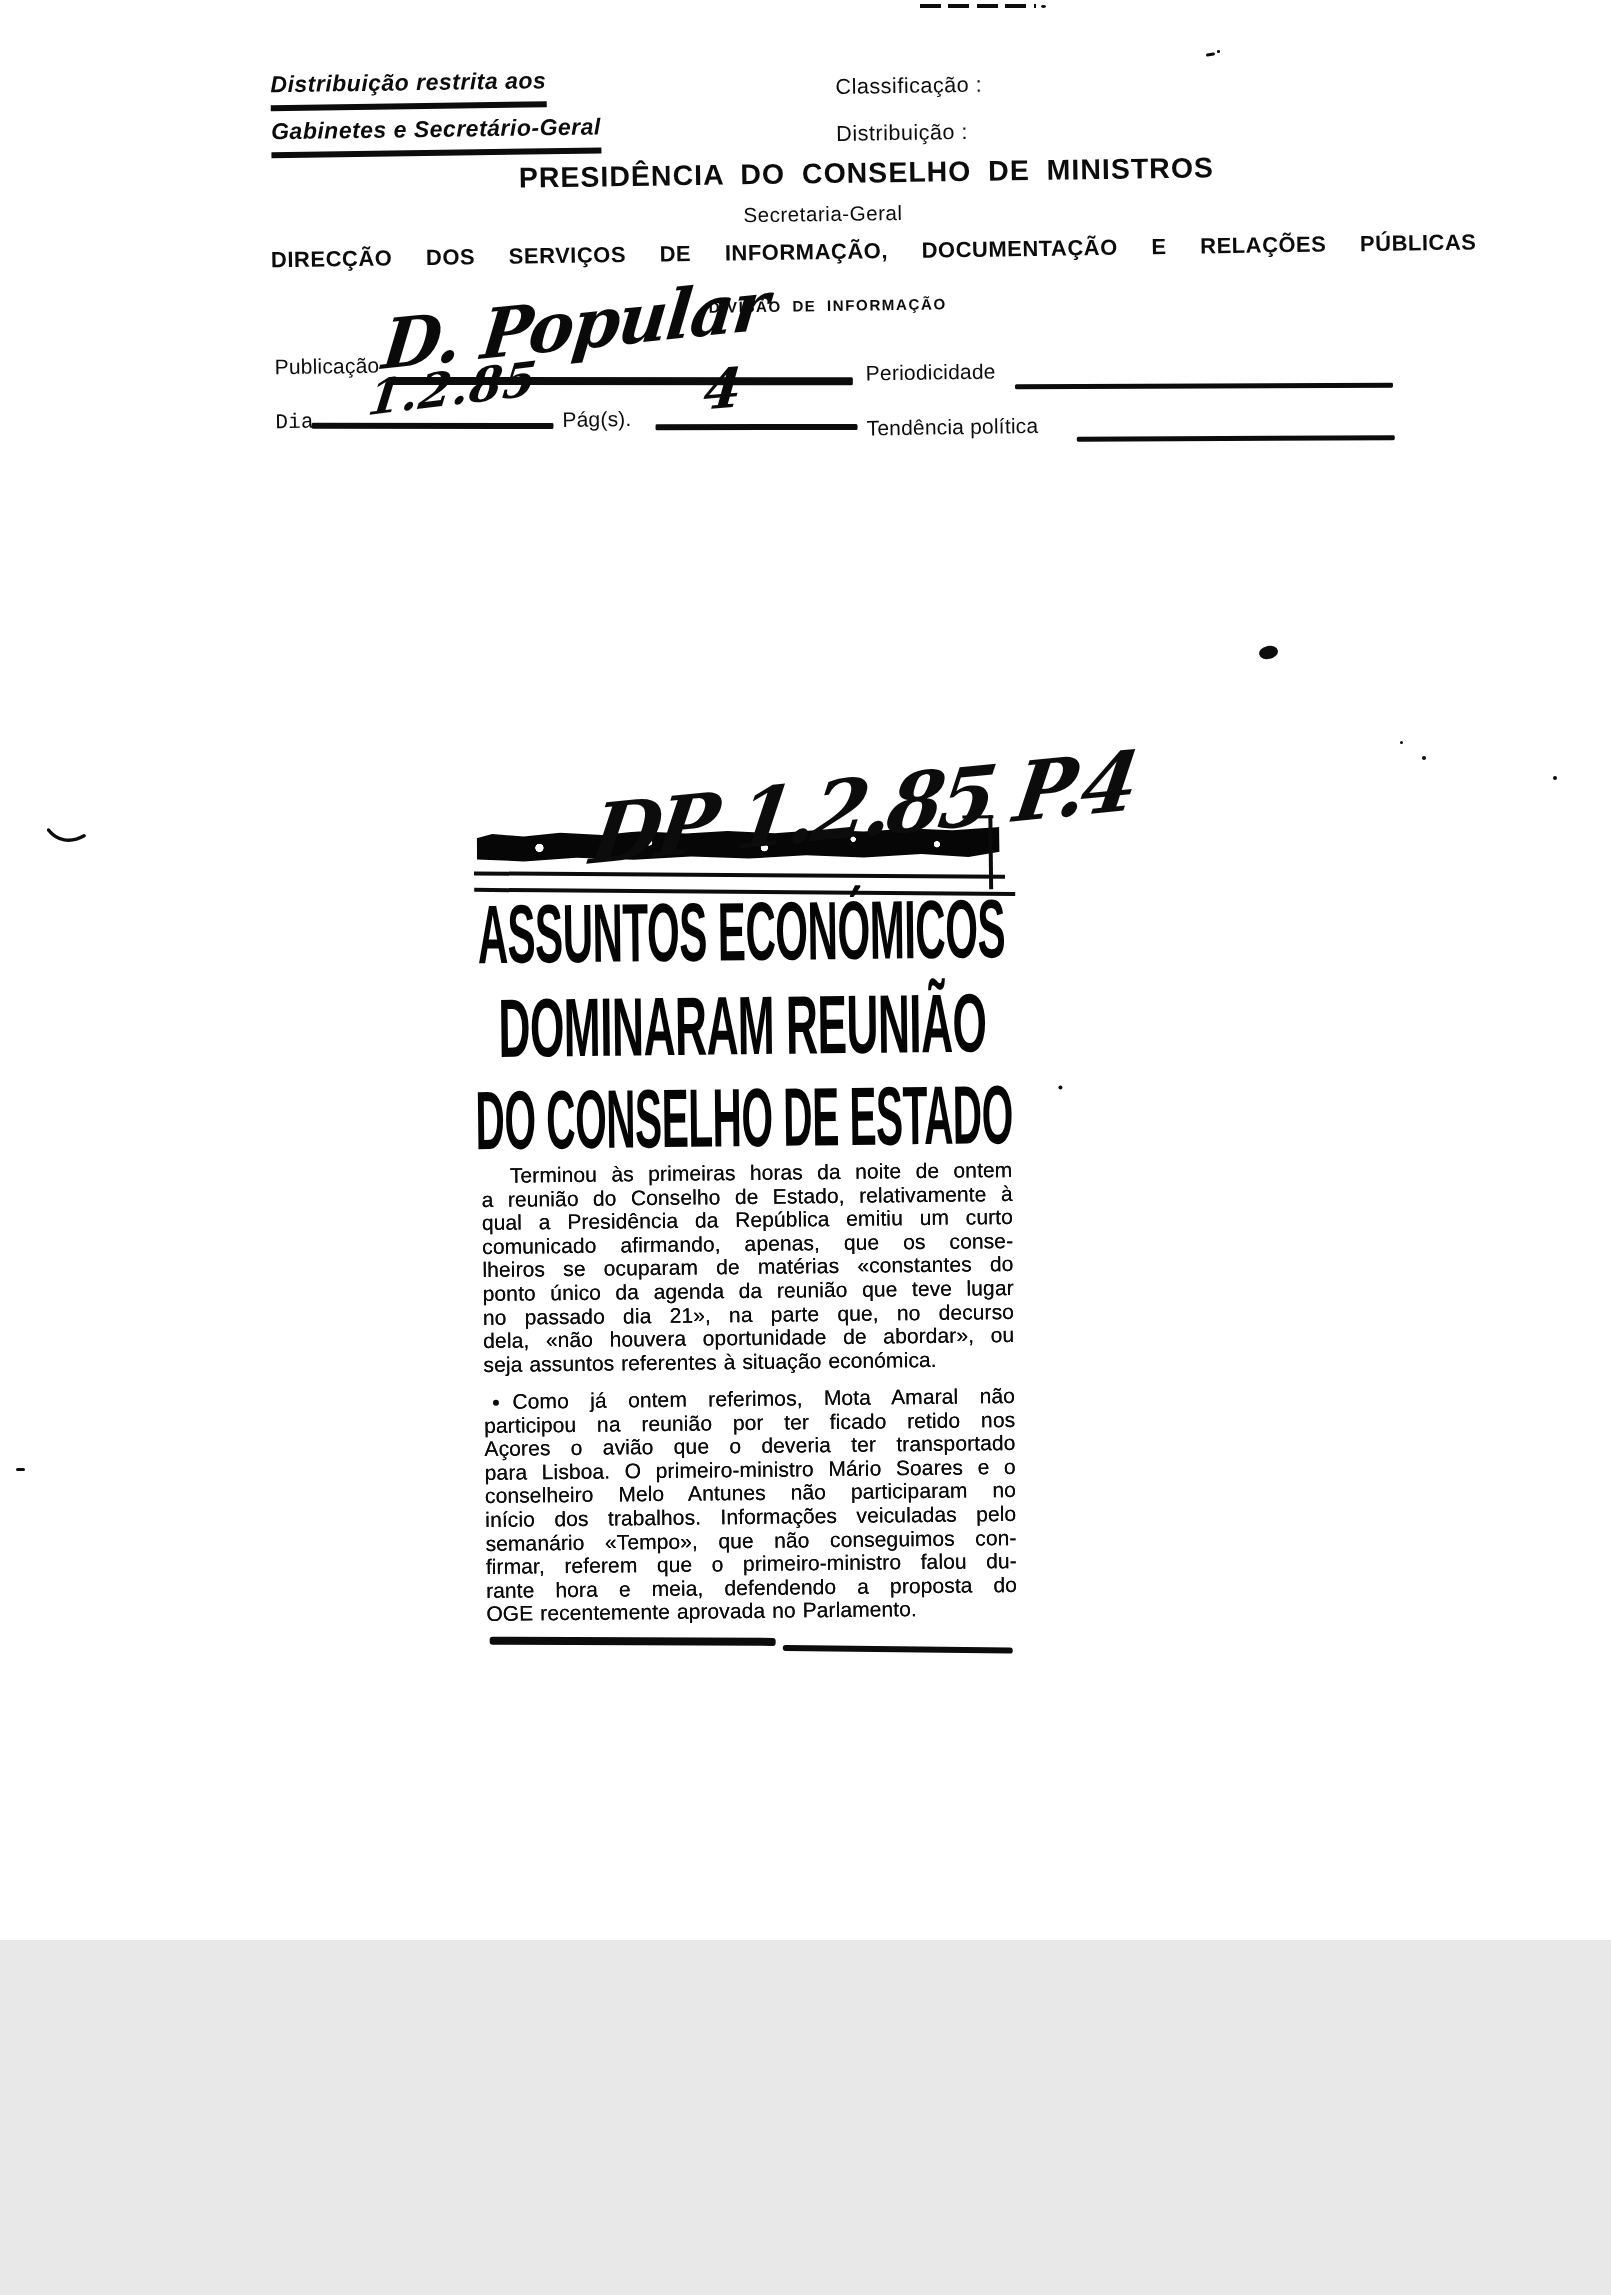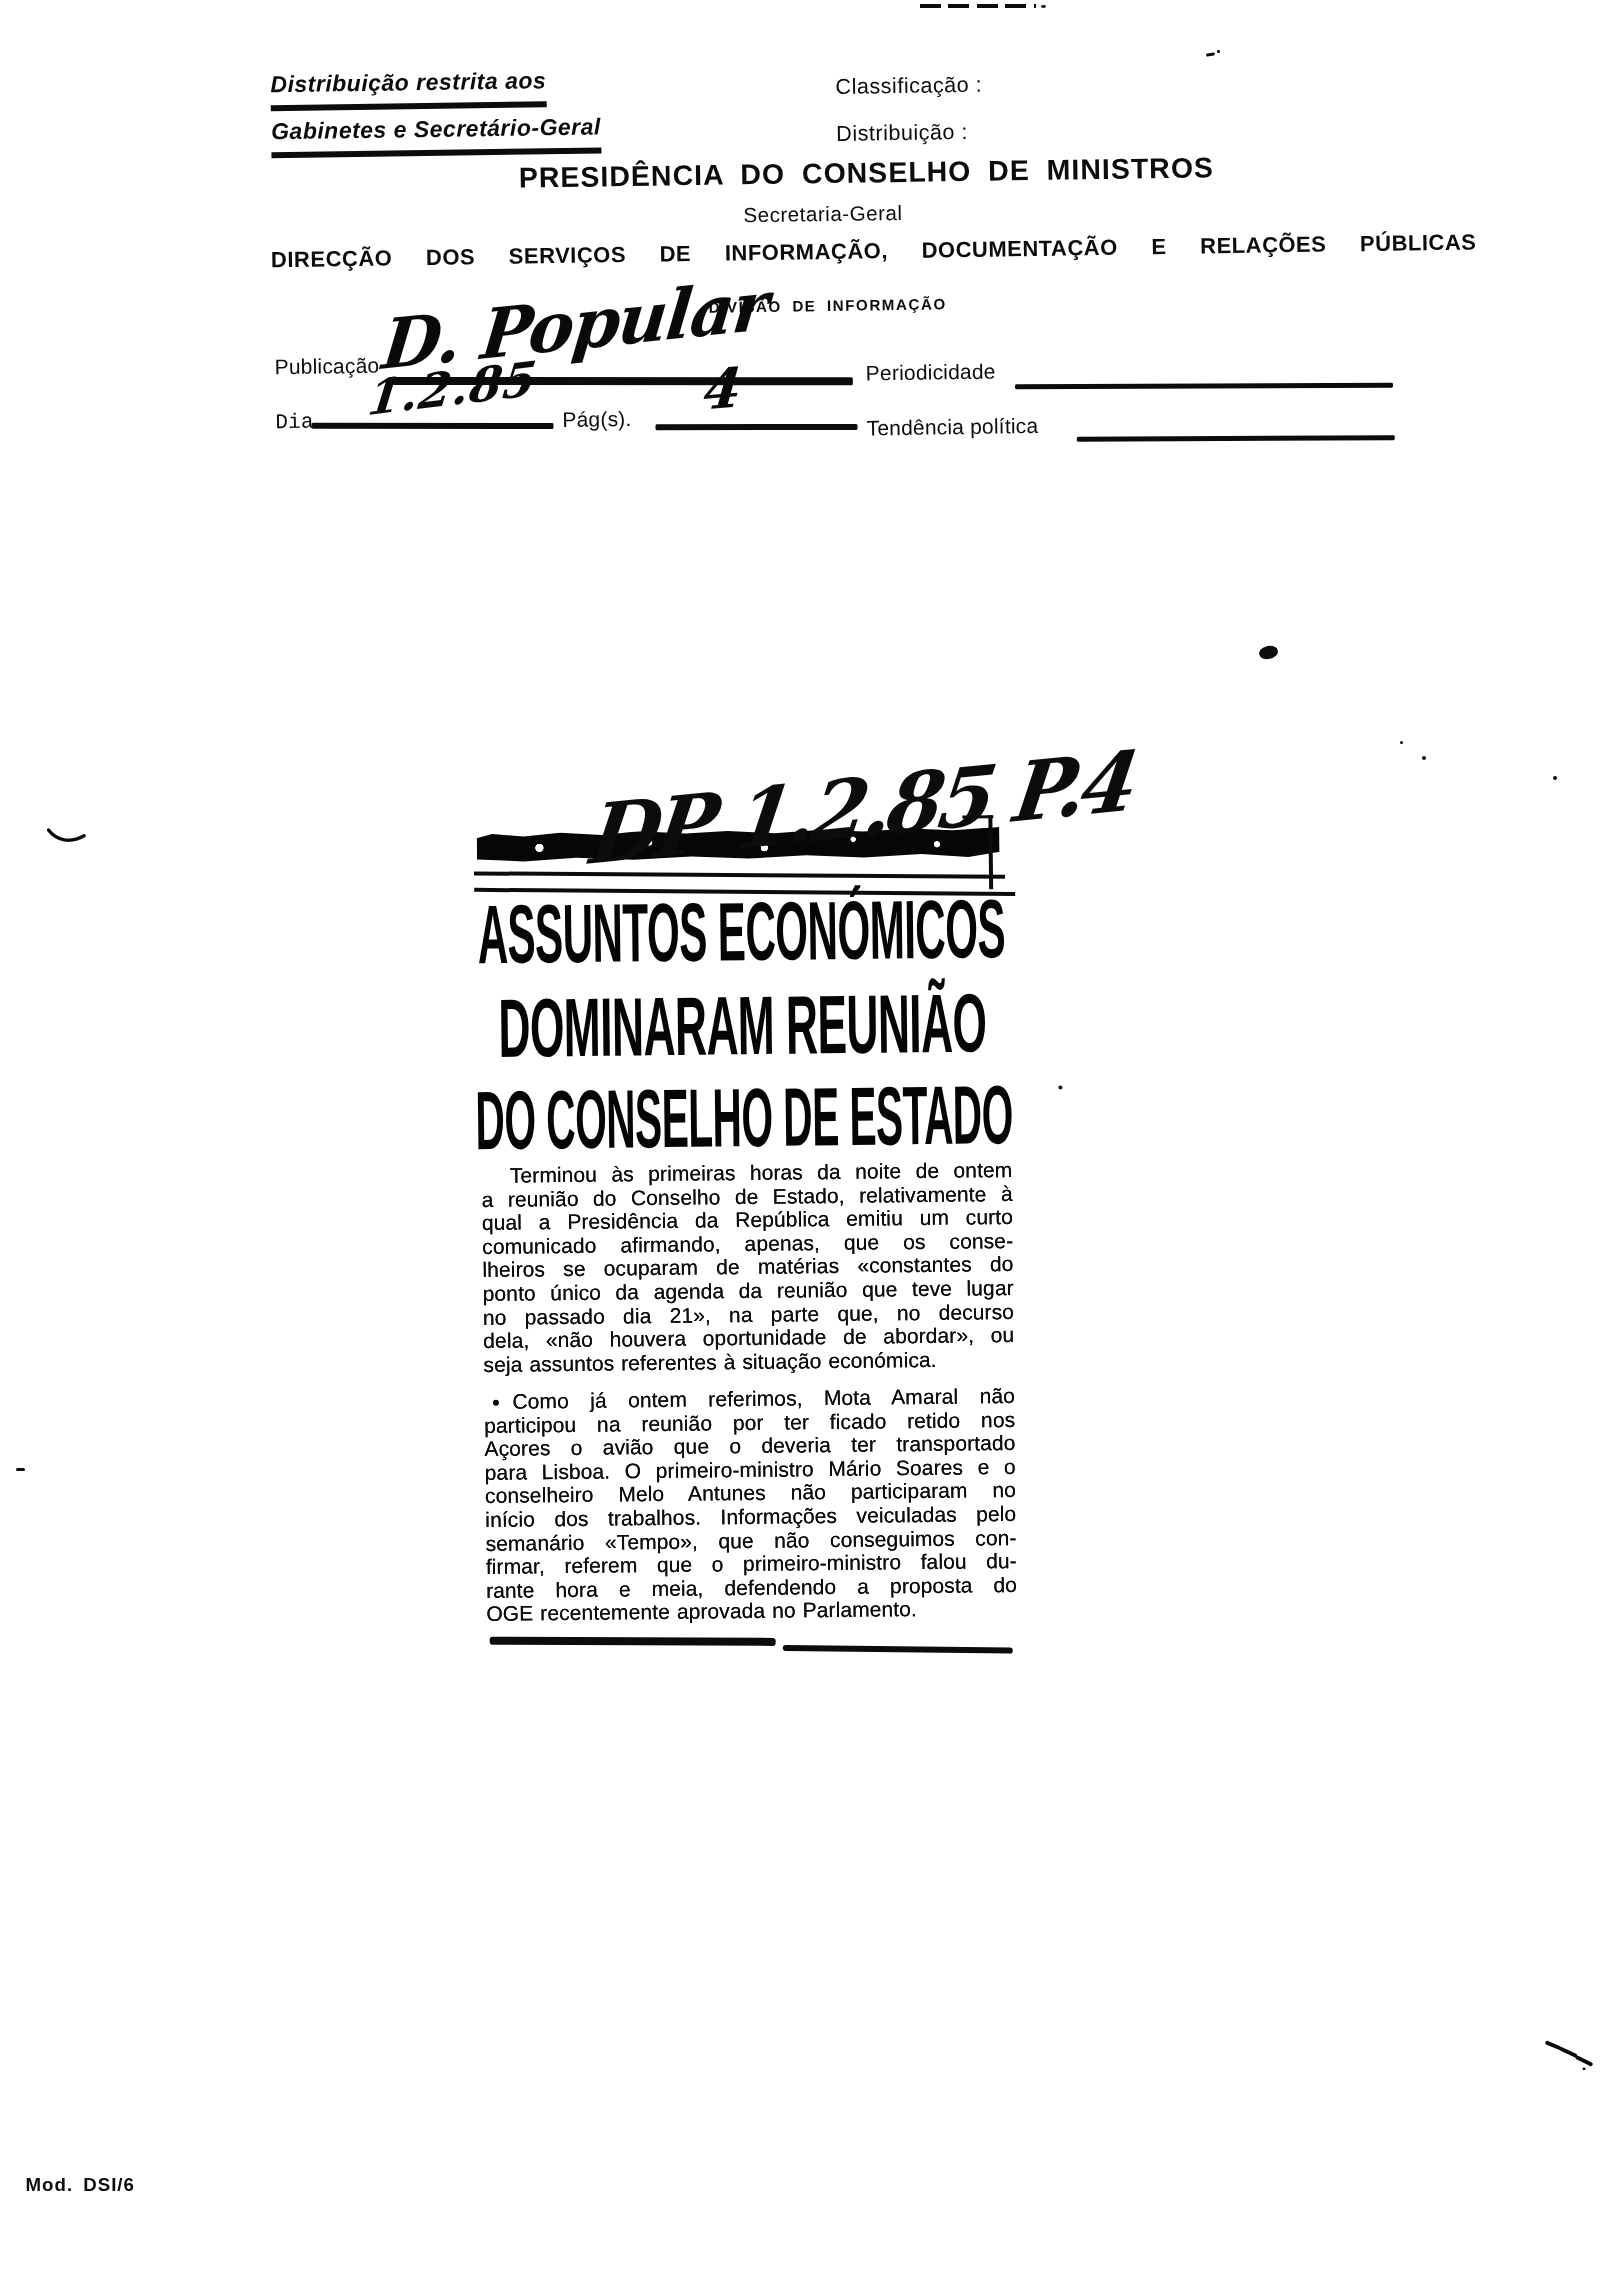--- a/index.html
+++ b/index.html
@@ -1,17 +1,17 @@
 <!DOCTYPE html>
 <html style="font-size:7.9px"><head>
 <meta charset="utf-8">
 <style>
   html,body{margin:0;padding:0;background:#e8e8e8;}
   .page{
-    position:relative;width:1612px;height:2295px;background:#ffffff;
+    position:relative;width:1612px;height:1940px;background:#ffffff;
     overflow:hidden;font-family:"Liberation Sans",sans-serif;color:#0c0c0c;
   }
   .abs{position:absolute;}
 
   
   .header-block{position:absolute;left:0;top:0;width:1612px;height:491px;
     transform:rotate(-0.85deg);transform-origin:830px 255px;}
   .note-line{font-style:italic;font-weight:700;font-size:23px;letter-spacing:0.5px;
     border-bottom:6.4px solid #0c0c0c;padding-bottom:6.9px;display:inline-block;}
   .plain-label{font-size:21.6px;font-weight:500;letter-spacing:0.5px;}

